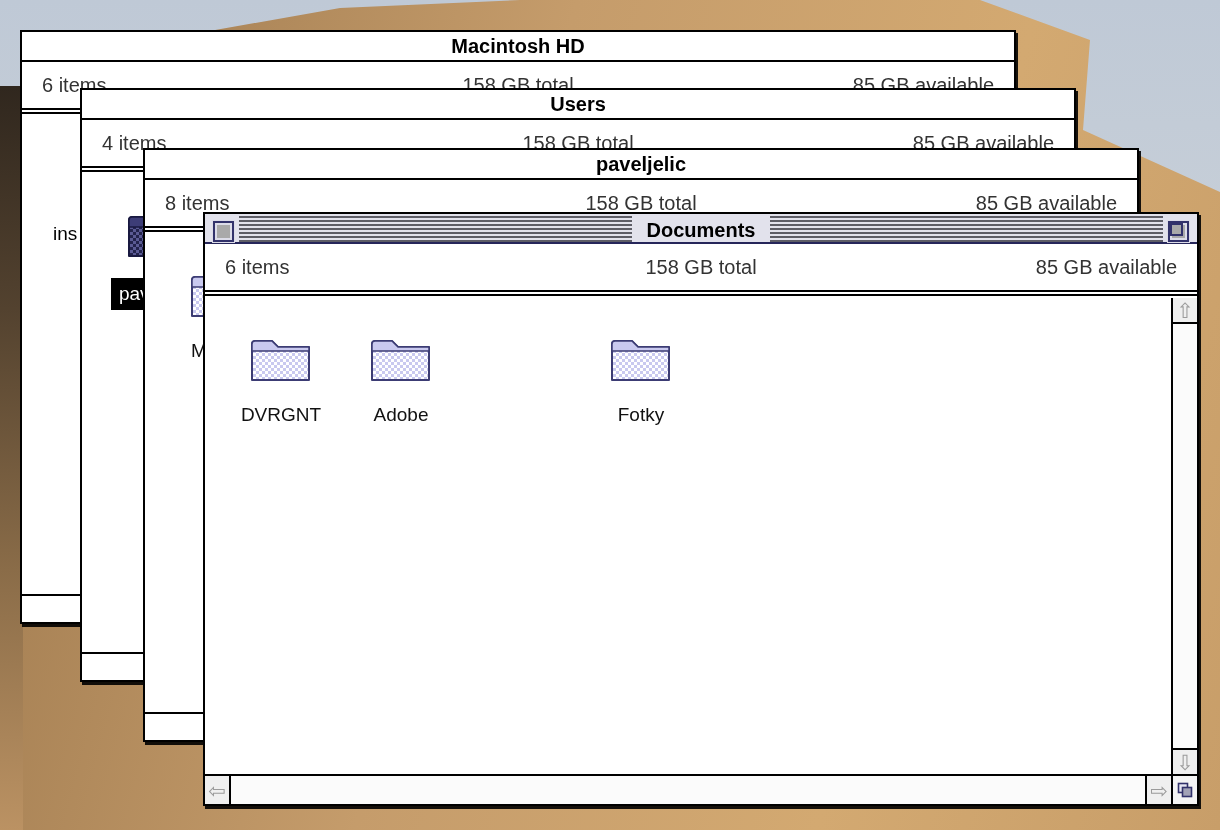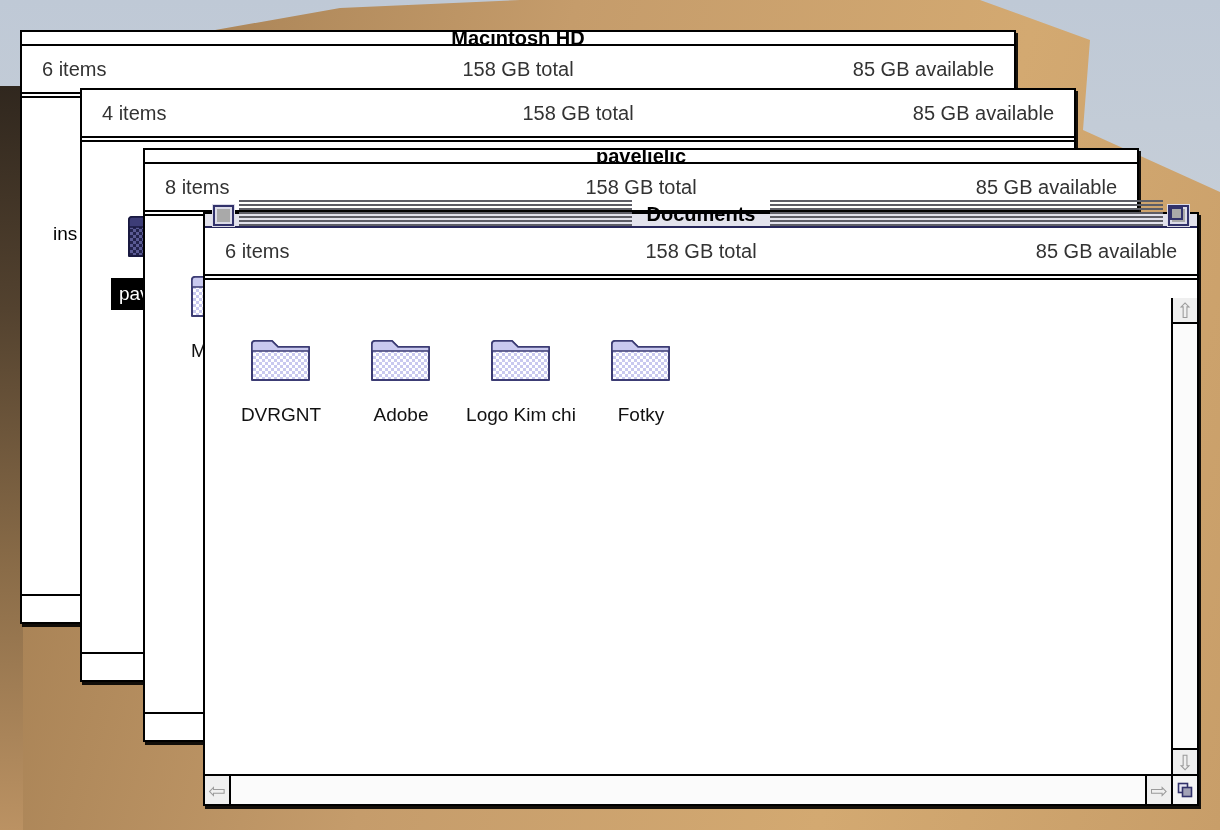--- a/index.html
+++ b/index.html
@@ -10,21 +10,21 @@
     background:linear-gradient(180deg,#bfc9d6 0%,#c7cfd8 30%,#ced3d8 60%,#d5d3cd 100%); }
   .dune { position:absolute; inset:0;
     clip-path:polygon(0 100px,170px 38px,340px 8px,520px 0,980px 0,1090px 40px,1083px 130px,1220px 192px,1220px 830px,0 830px);
     background:linear-gradient(105deg,#7c5f42 0%,#a98356 12%,#c59c6b 40%,#d3a971 72%,#c89e69 100%); }
   .dune-shadow { position:absolute; left:0; top:86px; width:23px; height:744px;
     background:linear-gradient(180deg,#30271e 0%,#53422f 30%,#8a6c48 65%,#bb9263 100%); }
 
   
   .window { position:absolute; width:996px; height:594px; background:#fff;
     border:2px solid #000; box-shadow:2px 3px 0 rgba(0,0,0,.9); }
-  .titlebar { height:14px; border-bottom:2px solid #000; background:#fff;
+  .titlebar { height:30px; border-bottom:2px solid #000; background:#fff;
     display:flex; align-items:center; justify-content:center; }
   .title { font-weight:bold; font-size:20px; color:#000; white-space:nowrap; padding:0 10px; }
   .statusbar { height:46px; position:relative; background:#fff; font-size:20px; color:#333;padding-left:24px; }
   .statusbar span { position:absolute; top:50%; transform:translateY(-50%); white-space:nowrap; }
   .s-left  { left:20px; }
   .s-center{ left:0; right:0; text-align:center; }
   .s-right { right:20px; }
   .sep { height:6px; background:linear-gradient(180deg,#000 0 2px,#fff 2px 4px,#000 4px 6px); }
   .content { position:absolute; left:0; right:0; top:84px; bottom:0; background:#fff; overflow:hidden; }
   .bottom-strip { position:absolute; left:0; right:0; bottom:0; height:28px;
@@ -96,20 +96,23 @@
     <span class="s-right">85 GB available</span>
   </div>
   <div class="sep"></div>
   <div class="content">
     <div class="free-label" style="left:31px;top:107px">ins</div>
   </div>
   <div class="bottom-strip"></div>
 </div>
 
 <div class="window" style="left:80px;top:88px">
+  <div class="titlebar">
+    <span class="title">Users</span>
+  </div>
   <div class="statusbar">
     <span class="s-left">4 items</span>
     <span class="s-center">158 GB total</span>
     <span class="s-right">85 GB available</span>
   </div>
   <div class="sep"></div>
   <div class="content">
     <div class="item" style="left:16px">
       <svg class="fold" viewBox="0 0 62 48">
         <path d="M2 45 H59 V12 H28 L22 6 H5 Q2 6 2 9 Z" fill="url(#chkD)" stroke="#191940" stroke-width="2" stroke-linejoin="round"></path>
@@ -166,27 +169,20 @@
       </svg>
       <div class="f-label">DVRGNT</div>
     </div>
     <div class="item" style="left:136px">
       <svg class="fold" viewBox="0 0 62 48">
         <path d="M2 45 H59 V12 H28 L22 6 H5 Q2 6 2 9 Z" fill="url(#chkL)" stroke="#3c3c74" stroke-width="2" stroke-linejoin="round"></path>
         <path d="M2 16 V9 Q2 6 5 6 H22 L28 12 H59 V16 Z" fill="#c9c9ef" stroke="#3c3c74" stroke-width="1.5" stroke-linejoin="round"></path>
       </svg>
       <div class="f-label">Adobe</div>
     </div>
-    <div class="item" style="left:256px">
-      <svg class="fold" viewBox="0 0 62 48">
-        <path d="M2 45 H59 V12 H28 L22 6 H5 Q2 6 2 9 Z" fill="url(#chkL)" stroke="#3c3c74" stroke-width="2" stroke-linejoin="round"></path>
-        <path d="M2 16 V9 Q2 6 5 6 H22 L28 12 H59 V16 Z" fill="#c9c9ef" stroke="#3c3c74" stroke-width="1.5" stroke-linejoin="round"></path>
-      </svg>
-      <div class="f-label">Logo Kim chi</div>
-    </div>
     <div class="item" style="left:376px">
       <svg class="fold" viewBox="0 0 62 48">
         <path d="M2 45 H59 V12 H28 L22 6 H5 Q2 6 2 9 Z" fill="url(#chkL)" stroke="#3c3c74" stroke-width="2" stroke-linejoin="round"></path>
         <path d="M2 16 V9 Q2 6 5 6 H22 L28 12 H59 V16 Z" fill="#c9c9ef" stroke="#3c3c74" stroke-width="1.5" stroke-linejoin="round"></path>
       </svg>
       <div class="f-label">Fotky</div>
     </div>
   </div>
 
   <div class="vscroll">

